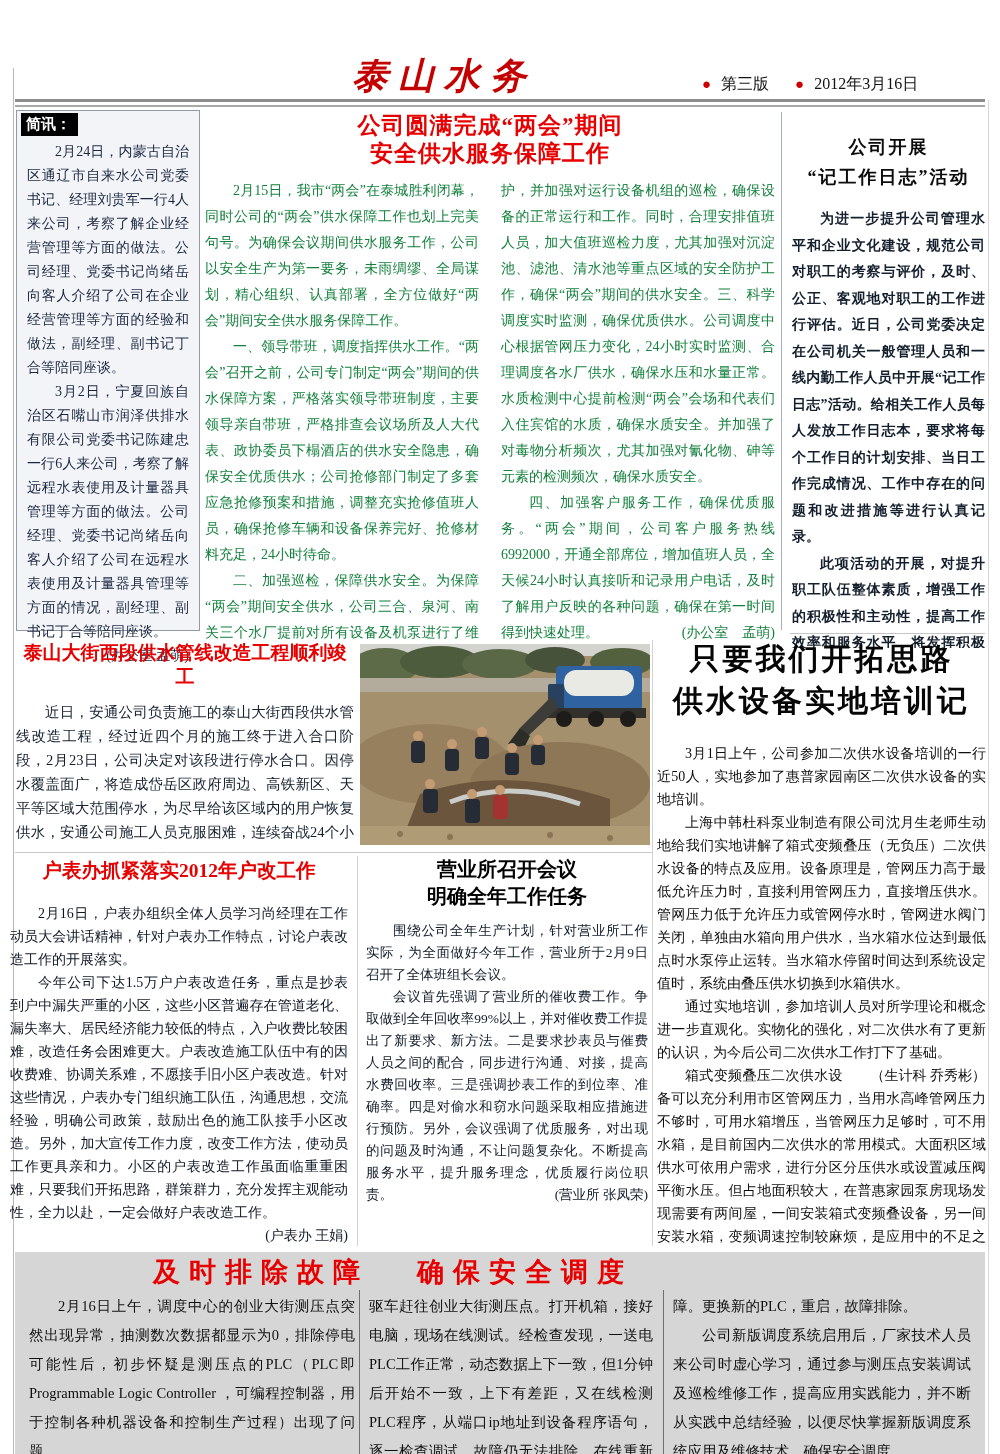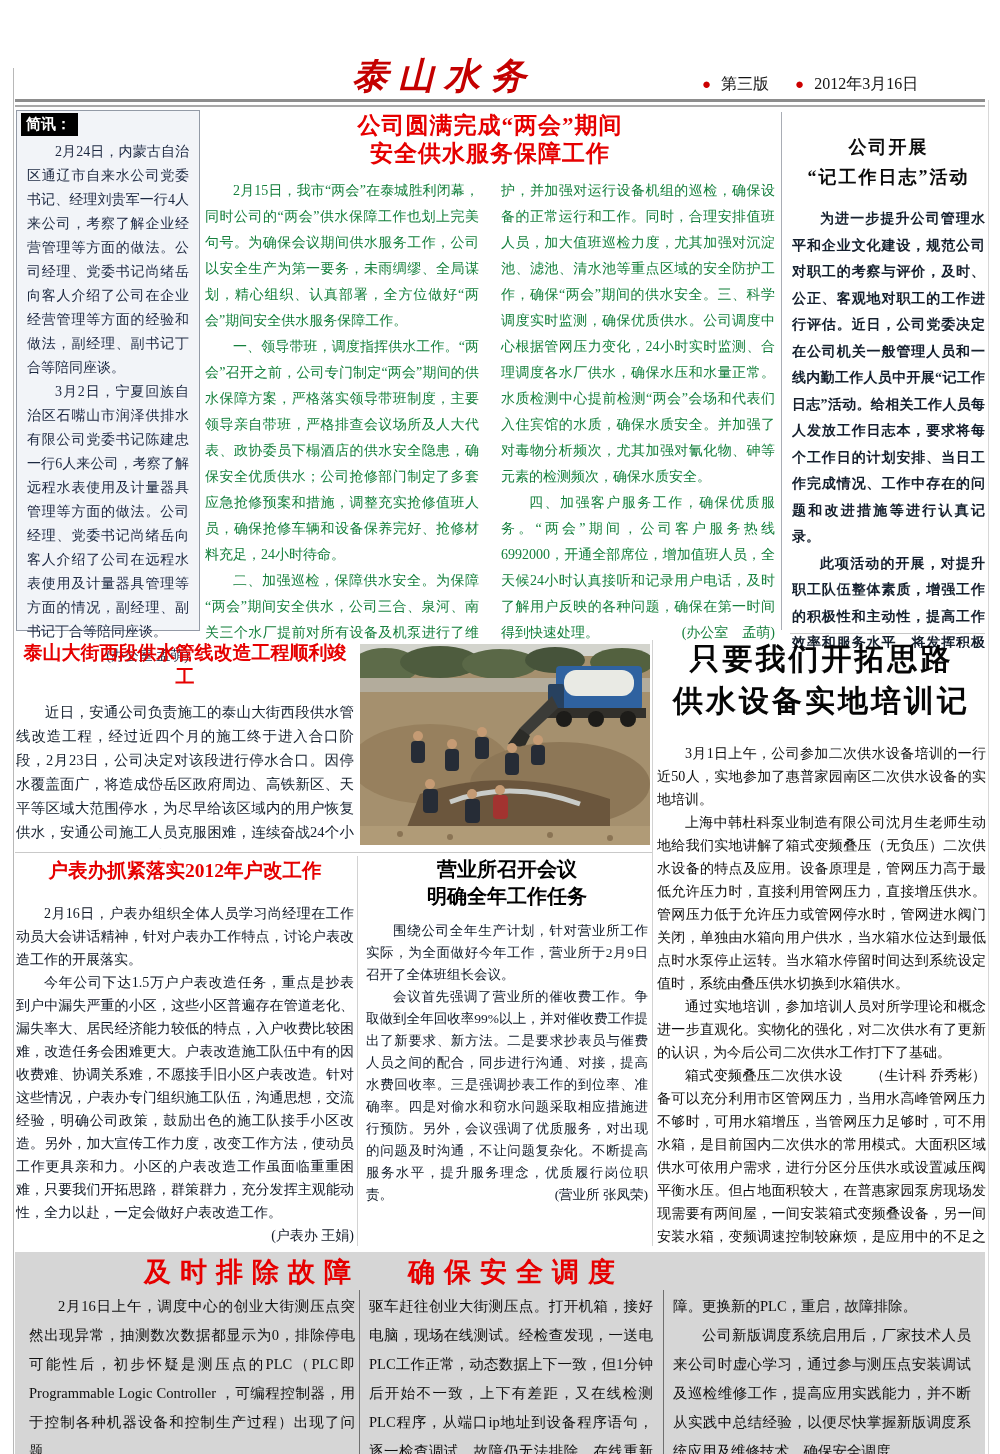--- a/index.html
+++ b/index.html
@@ -46,30 +46,30 @@
   .pl-title{text-align:center;color:#e60000;font-weight:bold;font-size:19px;line-height:24px;}
   .pl-body{margin-top:11px;font-size:14.5px;line-height:24px;color:#15202e;}
   
   .photo{position:absolute;left:360px;top:644px;width:290px;height:201px;background:#a28d6c;}
   .photo svg{display:block;}
   
   .training{position:absolute;left:657px;top:638px;width:329px;height:608px;overflow:hidden;}
   .tr-title{text-align:center;font-weight:bold;font-size:30px;line-height:42px;color:#060606;letter-spacing:3px;}
   .tr-body{margin-top:20px;font-size:14px;line-height:23px;color:#0e0e0e;}
   
-  .meter{position:absolute;left:16px;top:858px;width:338px;height:388px;overflow:hidden;}
+  .meter{position:absolute;left:10px;top:858px;width:338px;height:388px;overflow:hidden;}
   .mt-title{text-align:center;color:#e60000;font-weight:bold;font-size:19.5px;line-height:26px;}
   .mt-body{margin-top:18px;font-size:14px;line-height:23px;color:#0f1724;}
   
   .sales{position:absolute;left:366px;top:856px;width:282px;height:390px;overflow:hidden;}
   .sl-title{text-align:center;color:#000000;font-weight:bold;font-size:20px;line-height:27px;}
   .sl-body{margin-top:10px;font-size:13.5px;line-height:22px;color:#101a28;}
   
   .dispatch{position:absolute;left:15px;top:1252px;width:970px;height:202px;background:#d6d6d6;}
-  .d-title{position:absolute;top:2px;left:4px;width:730px;display:flex;justify-content:center;gap:48px;
+  .d-title{position:absolute;top:2px;left:13px;width:730px;display:flex;justify-content:center;gap:48px;
            font-size:27px;font-weight:bold;color:#e60000;letter-spacing:9px;white-space:nowrap;}
   .d-col{position:absolute;top:40px;font-size:14.5px;line-height:29px;color:#101010;}
   .d-col1{left:14px;width:326px;}
   .d-col2{left:354px;width:284px;}
   .d-col3{left:658px;width:298px;}
   .d-v1{position:absolute;left:344px;top:38px;height:164px;border-left:1px solid #6f6f6f;}
   .d-v2{position:absolute;left:648px;top:38px;height:164px;border-left:1px solid #6f6f6f;}
 </style>
 </head>
 <body>

